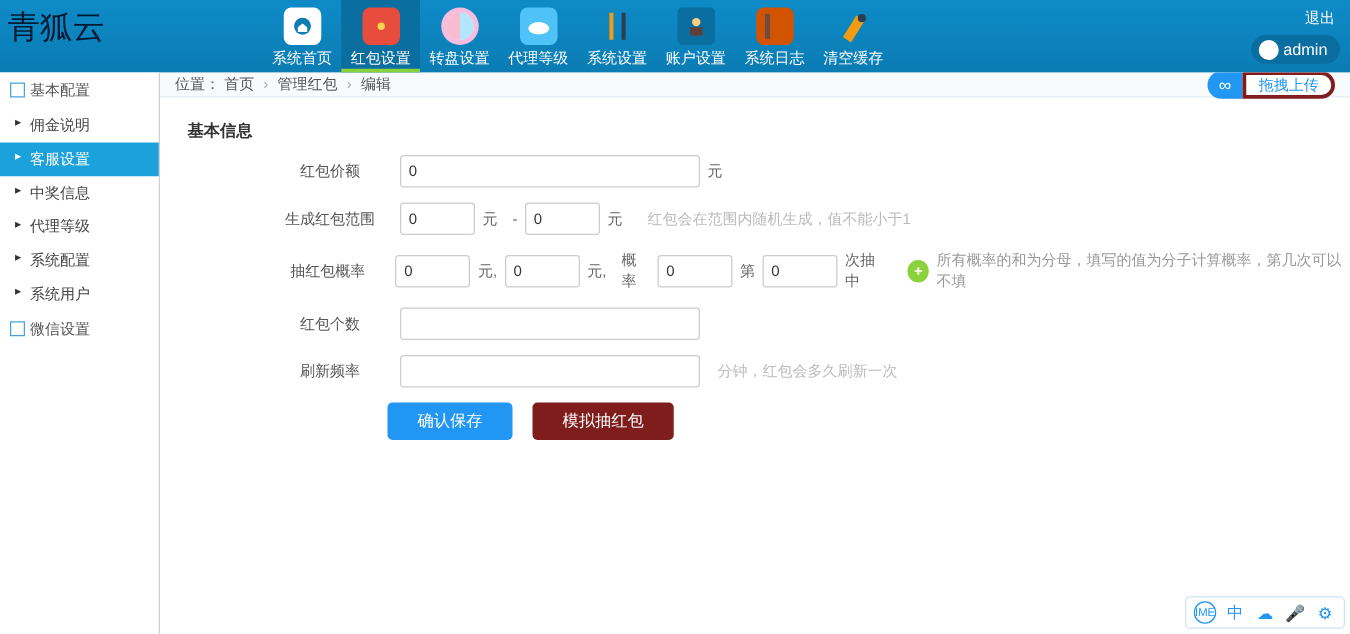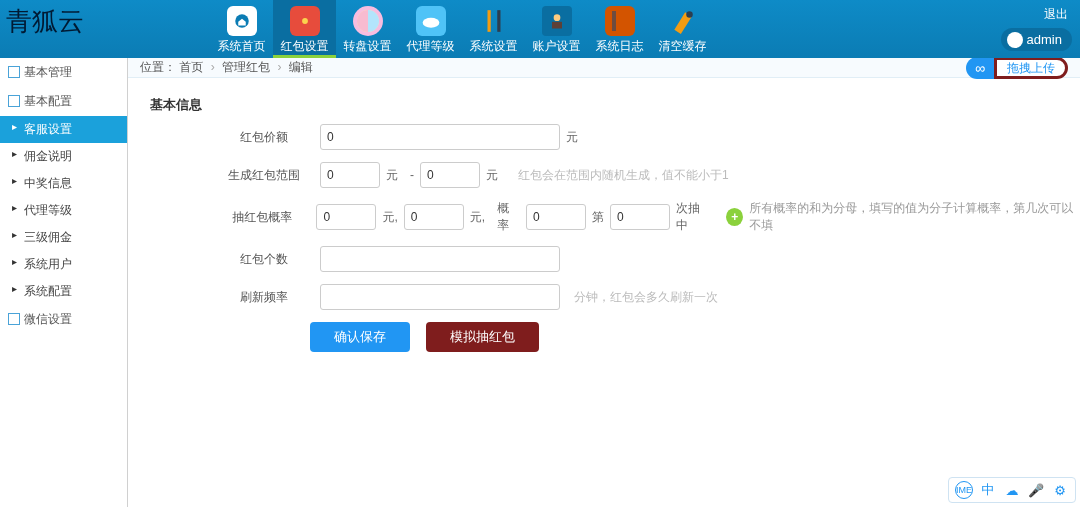--- a/index.html
+++ b/index.html
@@ -143,29 +143,27 @@
           </svg>
         </div>
       <div class="lbl">清空缓存</div>
     </div>
   </div>
   <div class="logout">退出</div>
   <div class="admin-pill">admin</div>
 </div>
 
 <div class="sidebar">
-  <div class="side-group">基本管理</div>
   <div class="side-group">基本配置</div>
+  <div class="side-item">佣金说明</div>
   <div class="side-item active">客服设置</div>
-  <div class="side-item">佣金说明</div>
   <div class="side-item">中奖信息</div>
   <div class="side-item">代理等级</div>
-  <div class="side-item">三级佣金</div>
+  <div class="side-item">系统配置</div>
   <div class="side-item">系统用户</div>
-  <div class="side-item">系统配置</div>
   <div class="side-group">微信设置</div>
 </div>
 
 <div class="main">
   <div class="crumb-bar">
     <div class="crumb">
       <span>位置：</span>
       <span>首页</span>
       <span class="sep">›</span>
       <span>管理红包</span>

